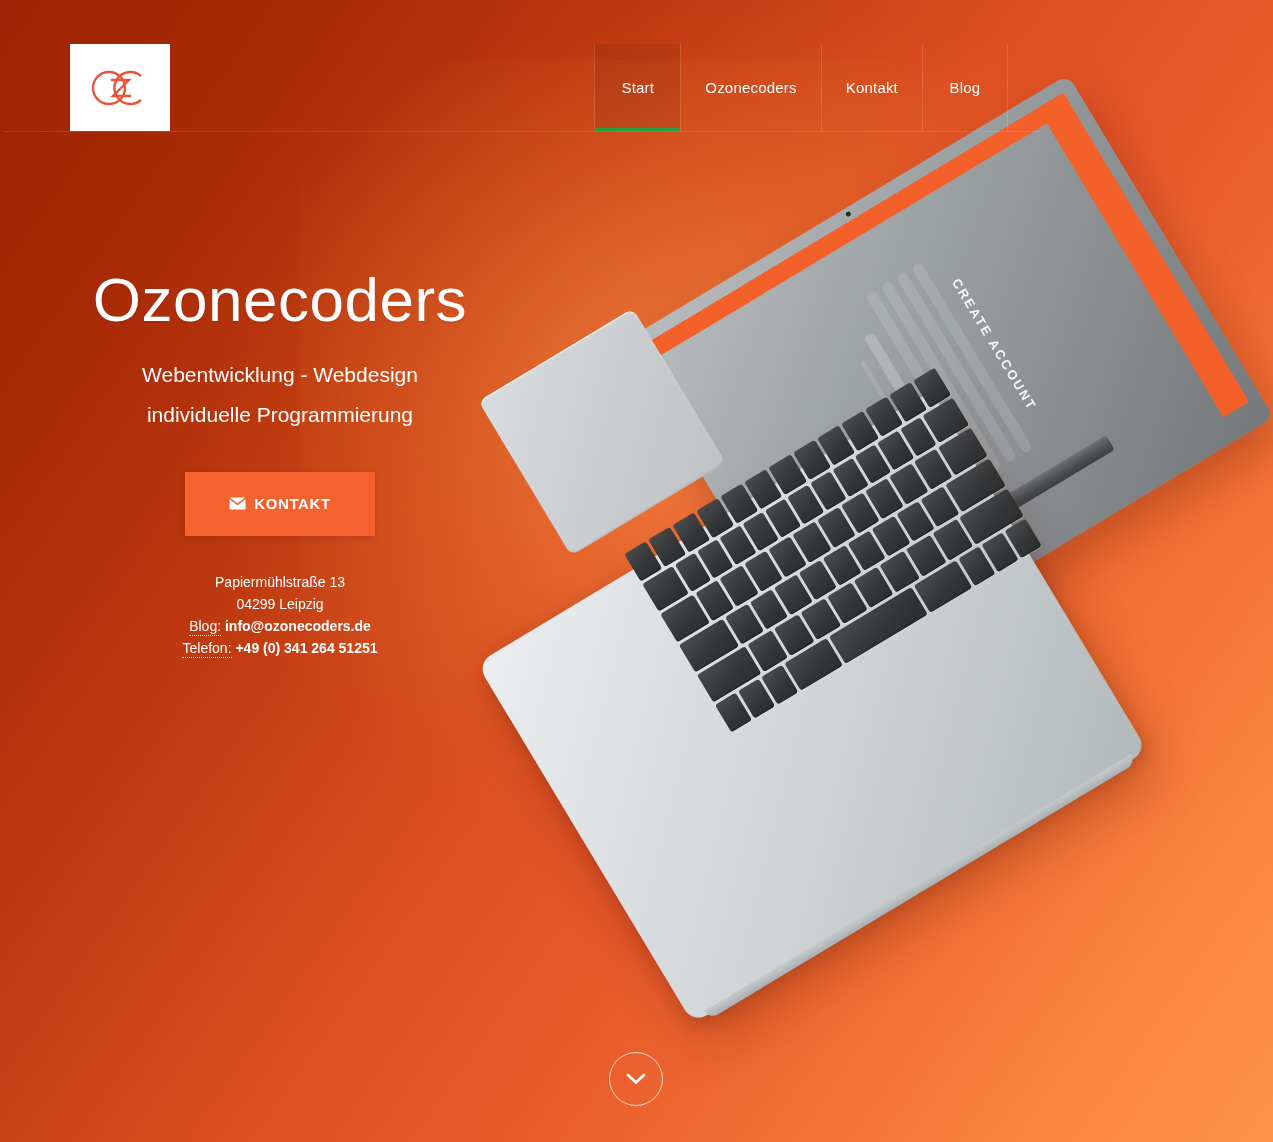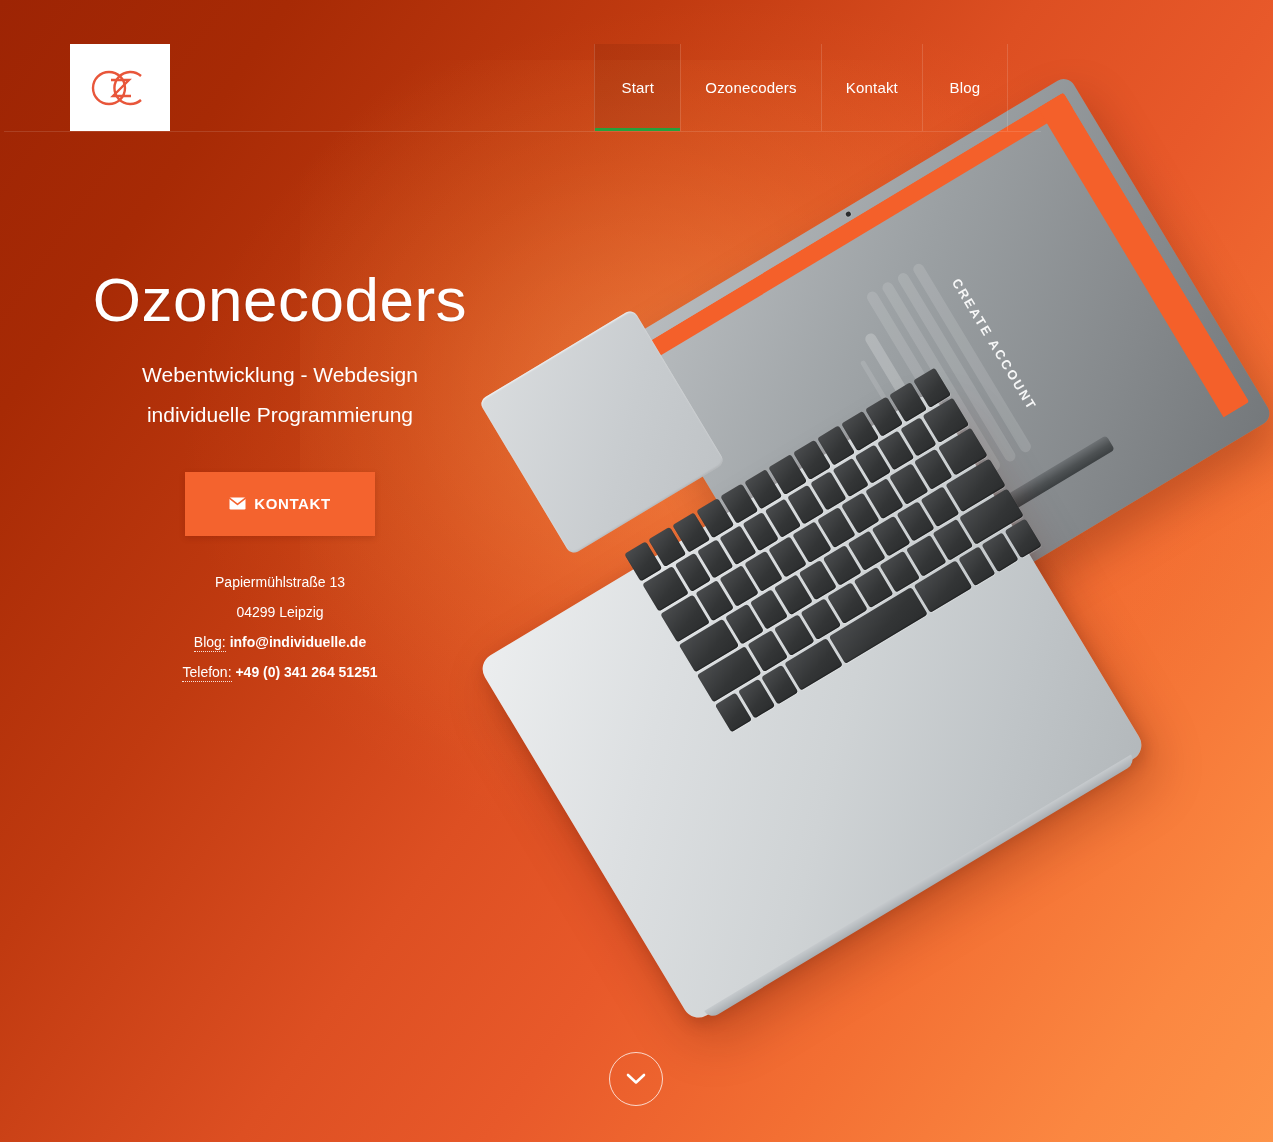--- a/index.html
+++ b/index.html
@@ -241,21 +241,21 @@
     box-shadow:0 2px 6px rgba(90,20,0,0.20);
     font-family:"Liberation Sans", sans-serif;
   }
   .kontakt-btn svg{ display:block; }
   .contact-block{
     margin-top:35px;
     font-size:14px;
     line-height:1.58;
     color:#ffffff;
   }
-  .contact-block .line{ display:block;margin-top:8px; }
+  .contact-block .line{ display:block; }
   .contact-block .lbl{
     border-bottom:1px dotted rgba(255,255,255,0.85);
     padding-bottom:1px;
   }
   .contact-block .val{
     font-weight:700;
   }
 
   
   .scroll-down{
@@ -416,21 +416,21 @@
     <svg width="17" height="13" viewBox="0 0 17 13">
       <rect x="0.5" y="0.5" width="16" height="12" rx="1.2" fill="#ffffff"></rect>
       <path d="M0.8 1.4 L8.5 7.4 L16.2 1.4" fill="none" stroke="#f4632e" stroke-width="1.6" stroke-linejoin="round" stroke-linecap="round"></path>
     </svg>
     <span>KONTAKT</span>
   </button>
 
   <div class="contact-block">
     <span class="line">Papiermühlstraße 13</span>
     <span class="line">04299 Leipzig</span>
-    <span class="line"><span class="lbl">Blog:</span> <span class="val">info@individuelle.de</span></span>
+    <span class="line"><span class="lbl">Blog:</span> <span class="val">info@ozonecoders.de</span></span>
     <span class="line"><span class="lbl">Telefon:</span> <span class="val">+49 (0) 341 264 51251</span></span>
   </div>
 </div>
 
 <div class="scroll-down">
   <svg width="20" height="12" viewBox="0 0 20 12">
     <path d="M2 2 L10 9.5 L18 2" fill="none" stroke="#ffffff" stroke-width="2.6" stroke-linecap="round" stroke-linejoin="round"></path>
   </svg>
 </div>
 

